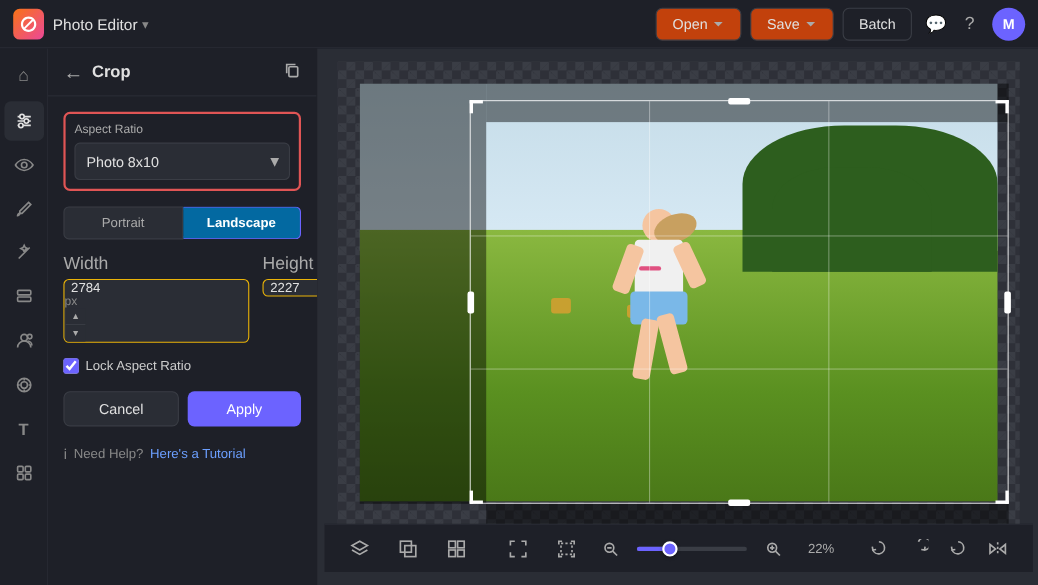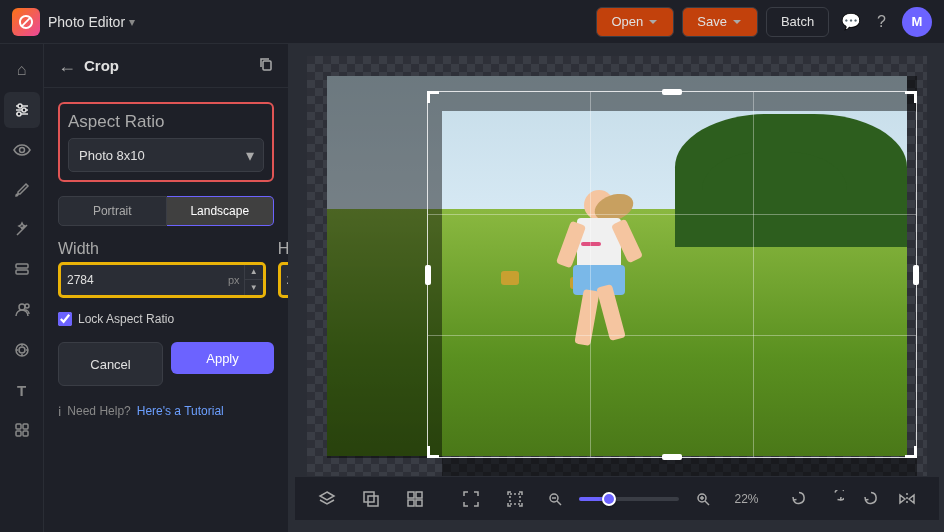--- a/index.html
+++ b/index.html
@@ -147,21 +147,21 @@
     }
     .panel-icon {
       color: #aaa;
       cursor: pointer;
       font-size: 14px;
     }
 
     .panel-content { padding: 14px; }
 
     .section-label {
-      font-size: 17px;
+      font-size: 11px;
       color: #aaa;
       margin-bottom: 6px;
       text-transform: none;
     }
     .aspect-ratio-box {
       border: 2px solid #e05555;
       border-radius: 6px;
       padding: 8px;
       margin-bottom: 14px;
     }
@@ -197,33 +197,33 @@
       flex: 1;
       height: 30px;
       border: 1px solid #3a3d45;
       background: #2a2d35;
       color: #aaa;
       font-size: 12px;
       cursor: pointer;
     }
     .orient-btn:first-child { border-radius: 5px 0 0 5px; }
     .orient-btn:last-child { border-radius: 0 5px 5px 0; border-left: none; }
-    .orient-btn.active { background: #404040; color: white; border-color: #6c63ff; }
+    .orient-btn.active { background: #0369a1; color: white; border-color: #6c63ff; font-weight: bold; }
 
     .dimensions-section { margin-bottom: 14px; }
     .dimensions-row { display: flex; gap: 12px; }
     .dim-group { flex: 1; }
     .dim-label { font-size: 16px; color: #aaa; margin-bottom: 4px; }
     .dim-input-wrapper {
       display: flex;
-      align-items: center;
-      border: 3px solid #eab308;
+      border: 1px solid #eab308;
       border-radius: 5px;
       background: #2a2d35;
       overflow: hidden;
+      flex-direction: column;
     }
     .dim-input {
       flex: 1;
       height: 30px;
       background: transparent;
       border: none;
       color: #e0e0e0;
       font-size: 12px;
       padding: 0 6px;
       outline: none;
@@ -259,21 +259,21 @@
       width: 14px;
       height: 14px;
       accent-color: #6c63ff;
       cursor: pointer;
     }
     .lock-label { font-size: 12px; color: #ccc; }
 
     .action-buttons { display: flex; gap: 8px; margin-bottom: 16px; }
     .cancel-btn {
       flex: 1;
-      height: 44px;
+      height: 32px;
       border-radius: 6px;
       border: 1px solid #3a3d45;
       background: #2a2d35;
       color: #e0e0e0;
       font-size: 13px;
       cursor: pointer;
     }
     .apply-btn {
       flex: 1;
       height: 32px;

